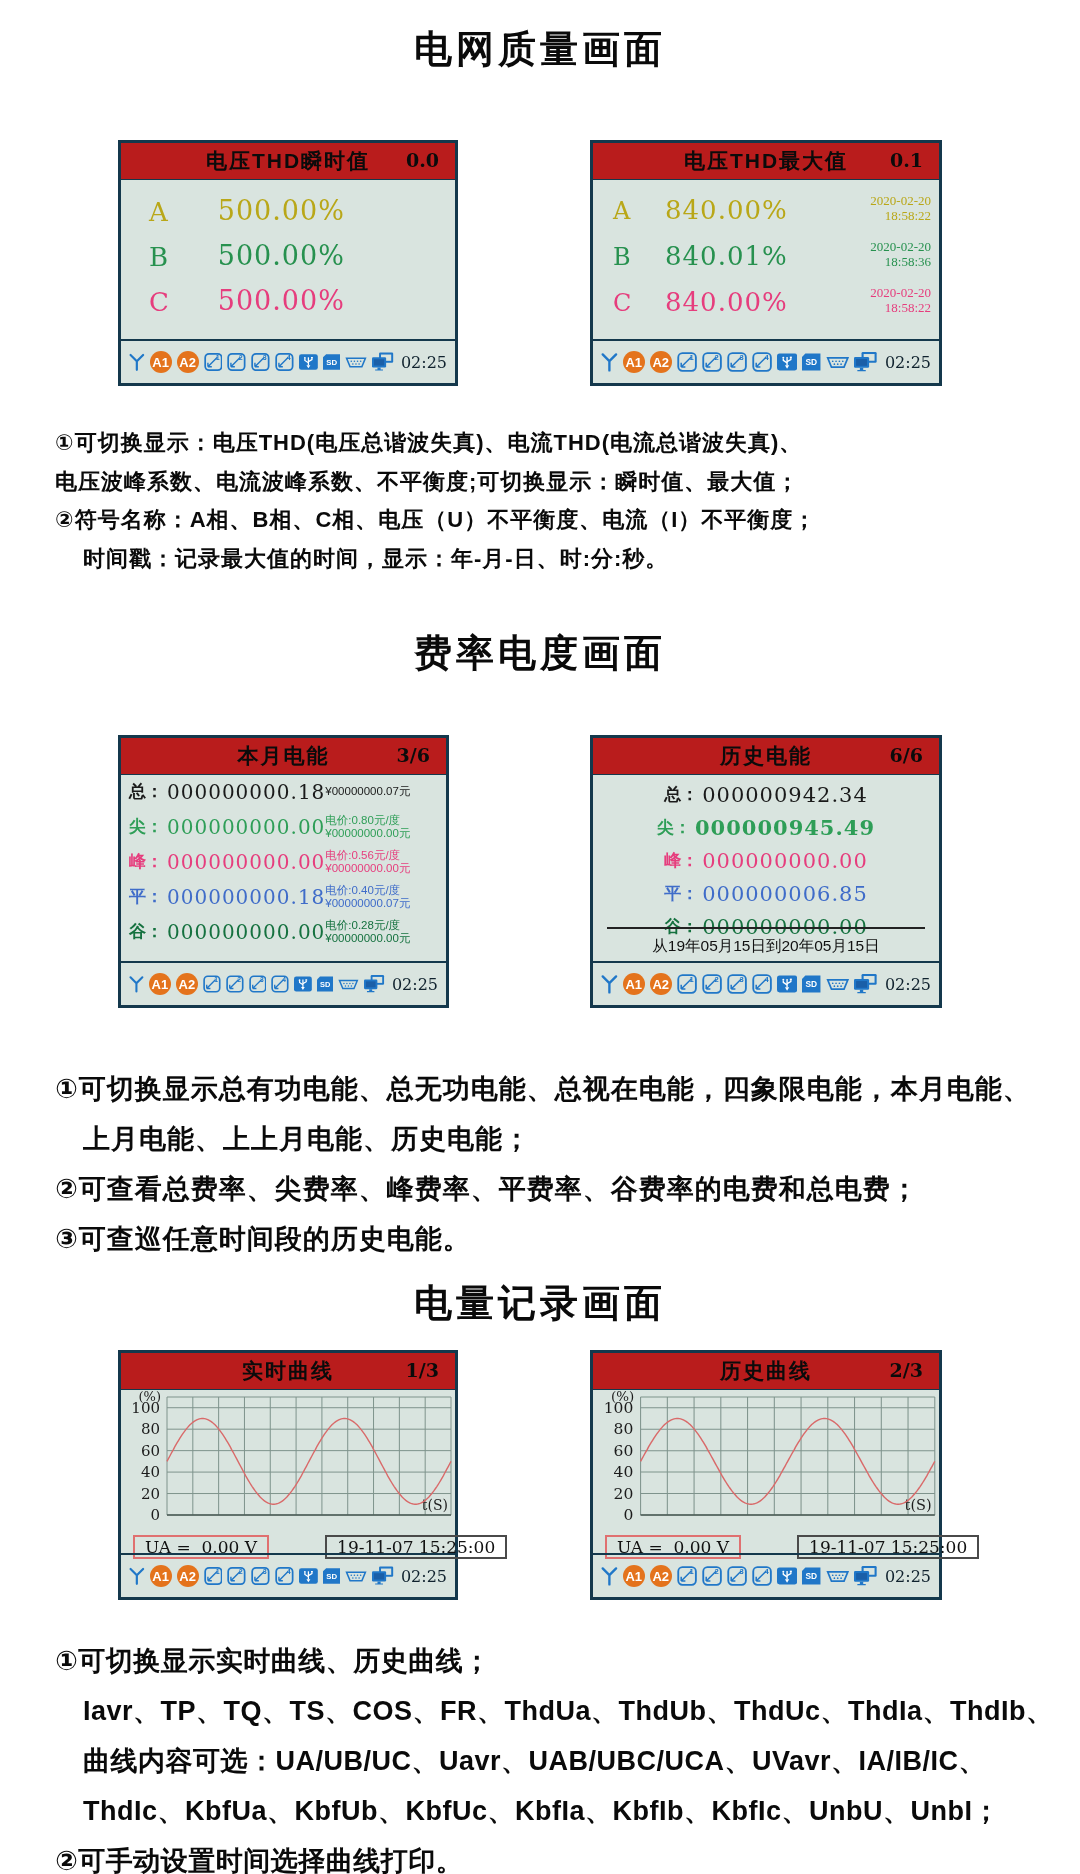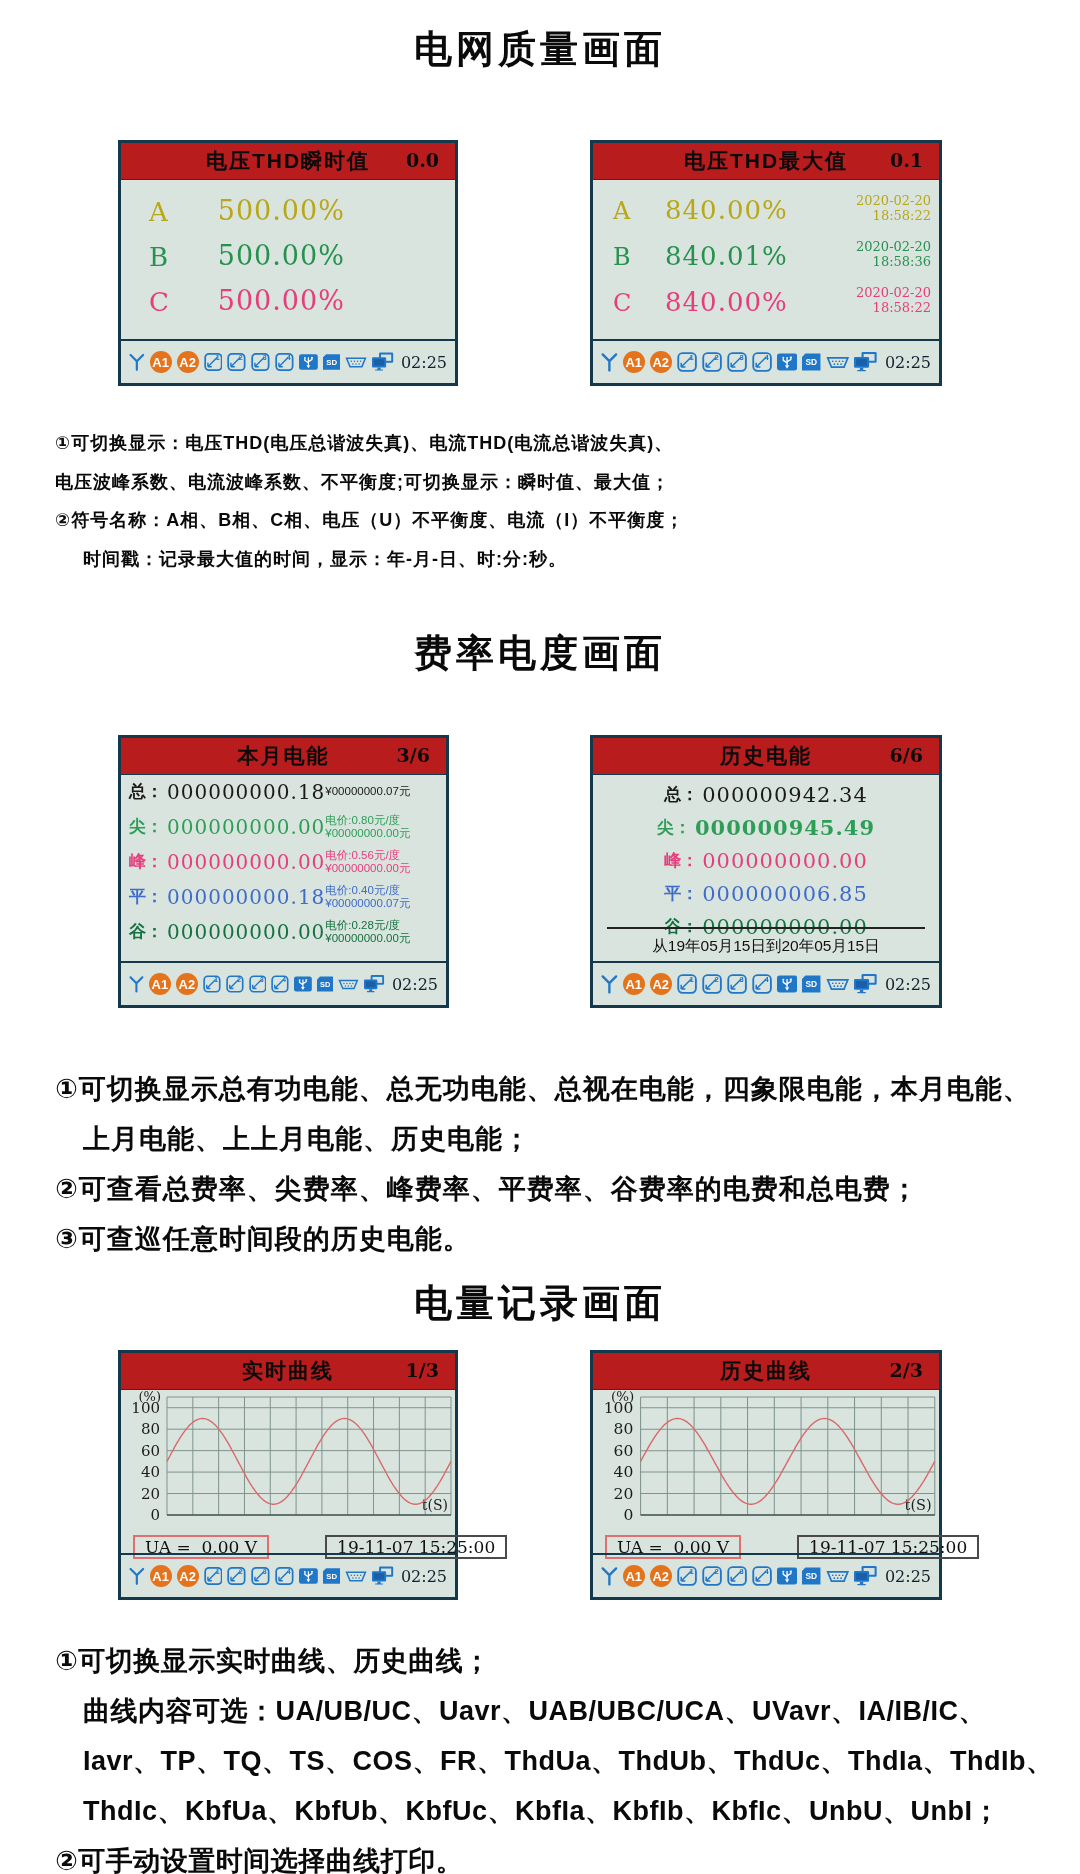--- a/index.html
+++ b/index.html
@@ -21,21 +21,21 @@
   .sb-usb{margin-left:auto;}
   
   .thd-rows{position:absolute;top:36px;left:0;right:0;bottom:44px;}
   .thd-row{position:absolute;left:0;right:0;height:36px;}
   .thd-label{position:absolute;left:28px;top:2px;font:26px "DejaVu Serif",serif;}
   .thd-value{position:absolute;left:48%;top:0;transform:translateX(-50%);
       font:27px "DejaVu Serif",serif;letter-spacing:1px;white-space:nowrap;}
   .thd2-label{position:absolute;left:20px;top:4px;font:24px "DejaVu Serif",serif;}
   .thd2-value{position:absolute;left:72px;top:2px;font:26px "DejaVu Serif",serif;letter-spacing:1px;white-space:nowrap;}
   .thd-ts{position:absolute;right:8px;top:0;text-align:right;font:13px "DejaVu Serif",serif;line-height:15px;}
-  .thd-ts span{display:block;}
+  .thd-ts span{display:block;font-family:Liberation Serif, serif;}
   .thd-ts .ts-time{padding-right:0px;}
   
   .en-rows{position:absolute;top:36px;left:8px;right:5px;}
   .en-row{display:flex;align-items:center;height:35px;}
   .en-label{font:bold 17px "Liberation Sans",sans-serif;white-space:nowrap;}
   .en-value{font:20px "DejaVu Serif",serif;letter-spacing:1px;margin-left:4px;white-space:nowrap;}
   .en-price{margin-left:auto;width:116px;font:11.5px "Liberation Sans",sans-serif;
       line-height:13px;text-align:left;}
   .en-price span{display:block;white-space:nowrap;}
   .enc-rows{position:absolute;top:40px;left:0;right:0;}
@@ -237,21 +237,21 @@
       <rect x="11.5" y="2.5" width="13" height="8" fill="#d9e4df"></rect>
       <rect x="0" y="6" width="18" height="13" rx="1.5" fill="#2077c8"></rect>
       <rect x="2.5" y="8.5" width="13" height="8" fill="#1a5fa8"></rect>
       <path d="M7 19 h4 v2.5 h3 v1.5 H4 v-1.5 h3 Z" fill="#2077c8"></path>
     </svg>
     <span class="sb-time">02:25</span>
   </div>
 </div>
 </div>
 
-<div class="notes" style="top:424px;line-height:38.5px;font-size:18px;letter-spacing:1px;">
+<div class="notes" style="top:424px;line-height:38.5px;font-size:22px;letter-spacing:1px;">
   <div class="note-line">①可切换显示：电压THD(电压总谐波失真)、电流THD(电流总谐波失真)、</div>
   <div class="note-line">电压波峰系数、电流波峰系数、不平衡度;可切换显示：瞬时值、最大值；</div>
   <div class="note-line">②符号名称：A相、B相、C相、电压（U）不平衡度、电流（I）不平衡度；</div>
   <div class="note-line indent1">时间戳：记录最大值的时间，显示：年-月-日、时:分:秒。</div>
 </div>
 
 <div class="sec-title" style="top:628px;">费率电度画面</div>
 
 <div class="panel" style="left:118px;top:735px;width:331px;height:273px;">
   <div class="p-header">
@@ -677,17 +677,17 @@
       <rect x="2.5" y="8.5" width="13" height="8" fill="#1a5fa8"></rect>
       <path d="M7 19 h4 v2.5 h3 v1.5 H4 v-1.5 h3 Z" fill="#2077c8"></path>
     </svg>
     <span class="sb-time">02:25</span>
   </div>
 </div>
 </div>
 
 <div class="notes" style="top:1636px;line-height:50px;font-size:27px;letter-spacing:0.5px;">
   <div class="note-line">①可切换显示实时曲线、历史曲线；</div>
+  <div class="note-line indent1">Iavr、TP、TQ、TS、COS、FR、ThdUa、ThdUb、ThdUc、ThdIa、ThdIb、</div>
   <div class="note-line indent1">曲线内容可选：UA/UB/UC、Uavr、UAB/UBC/UCA、UVavr、IA/IB/IC、</div>
-  <div class="note-line indent1">Iavr、TP、TQ、TS、COS、FR、ThdUa、ThdUb、ThdUc、ThdIa、ThdIb、</div>
   <div class="note-line indent1">ThdIc、KbfUa、KbfUb、KbfUc、KbfIa、KbfIb、KbfIc、UnbU、UnbI；</div>
   <div class="note-line">②可手动设置时间选择曲线打印。</div>
 </div>
 
 </body></html>

